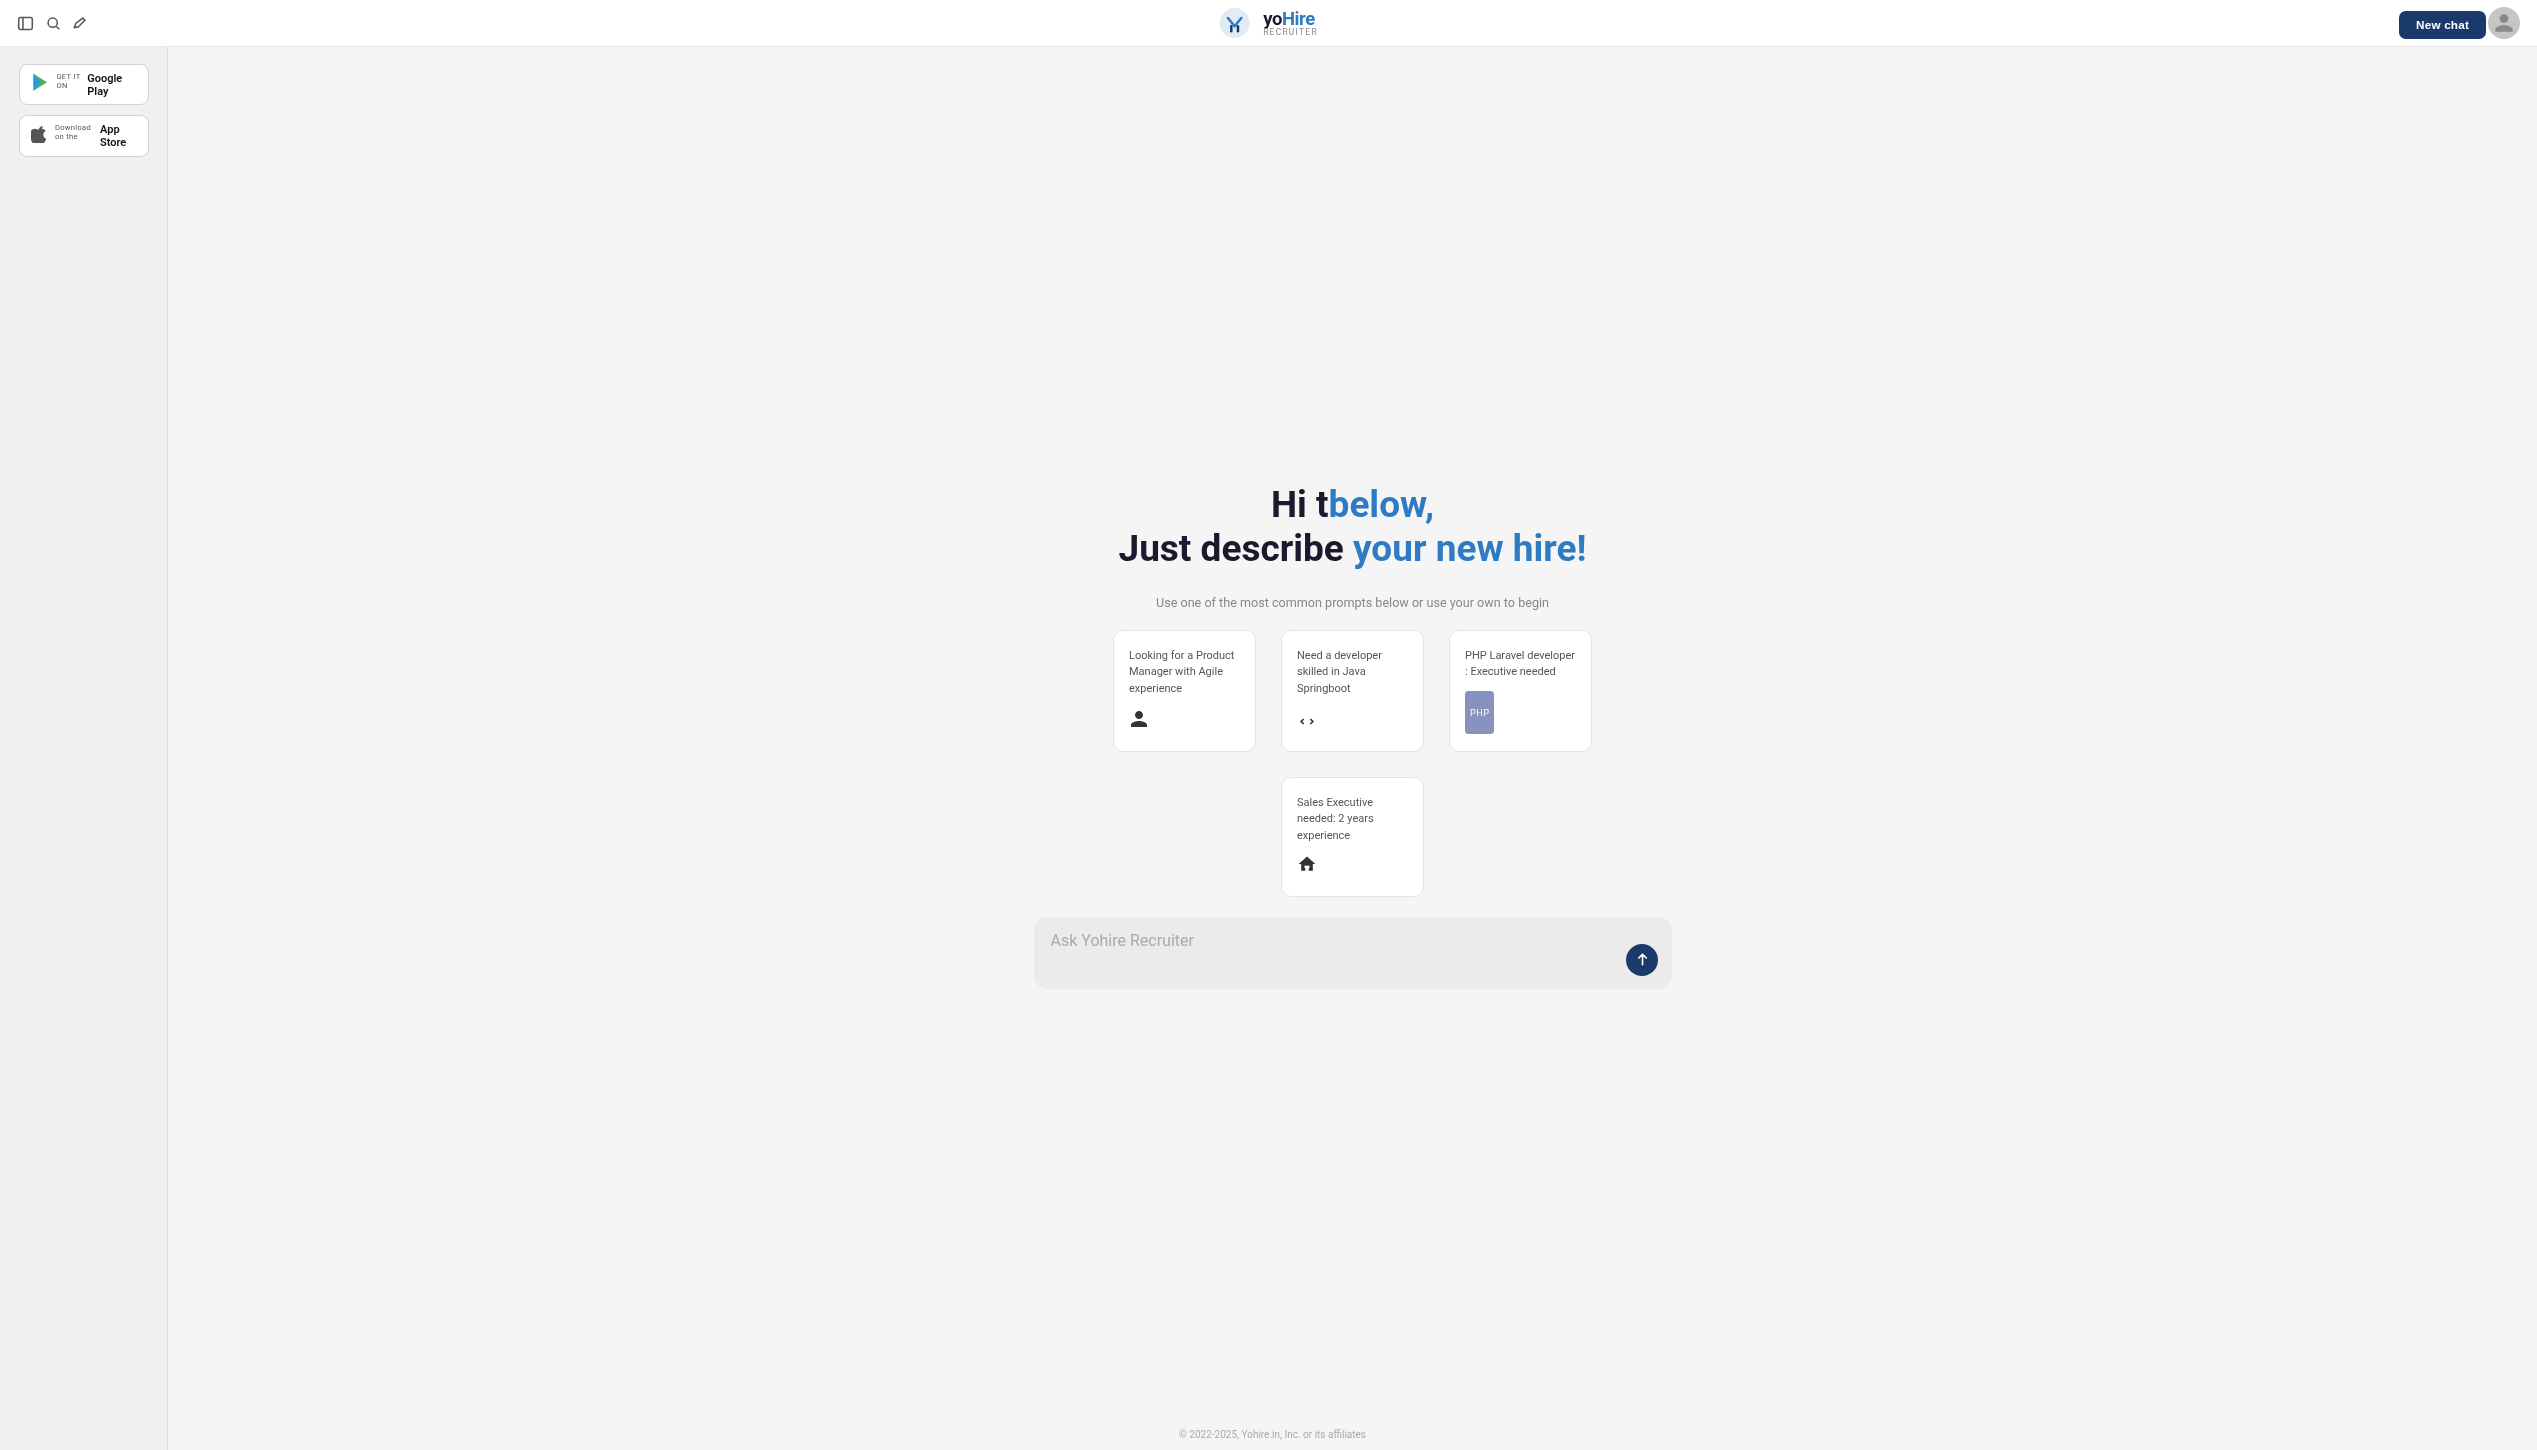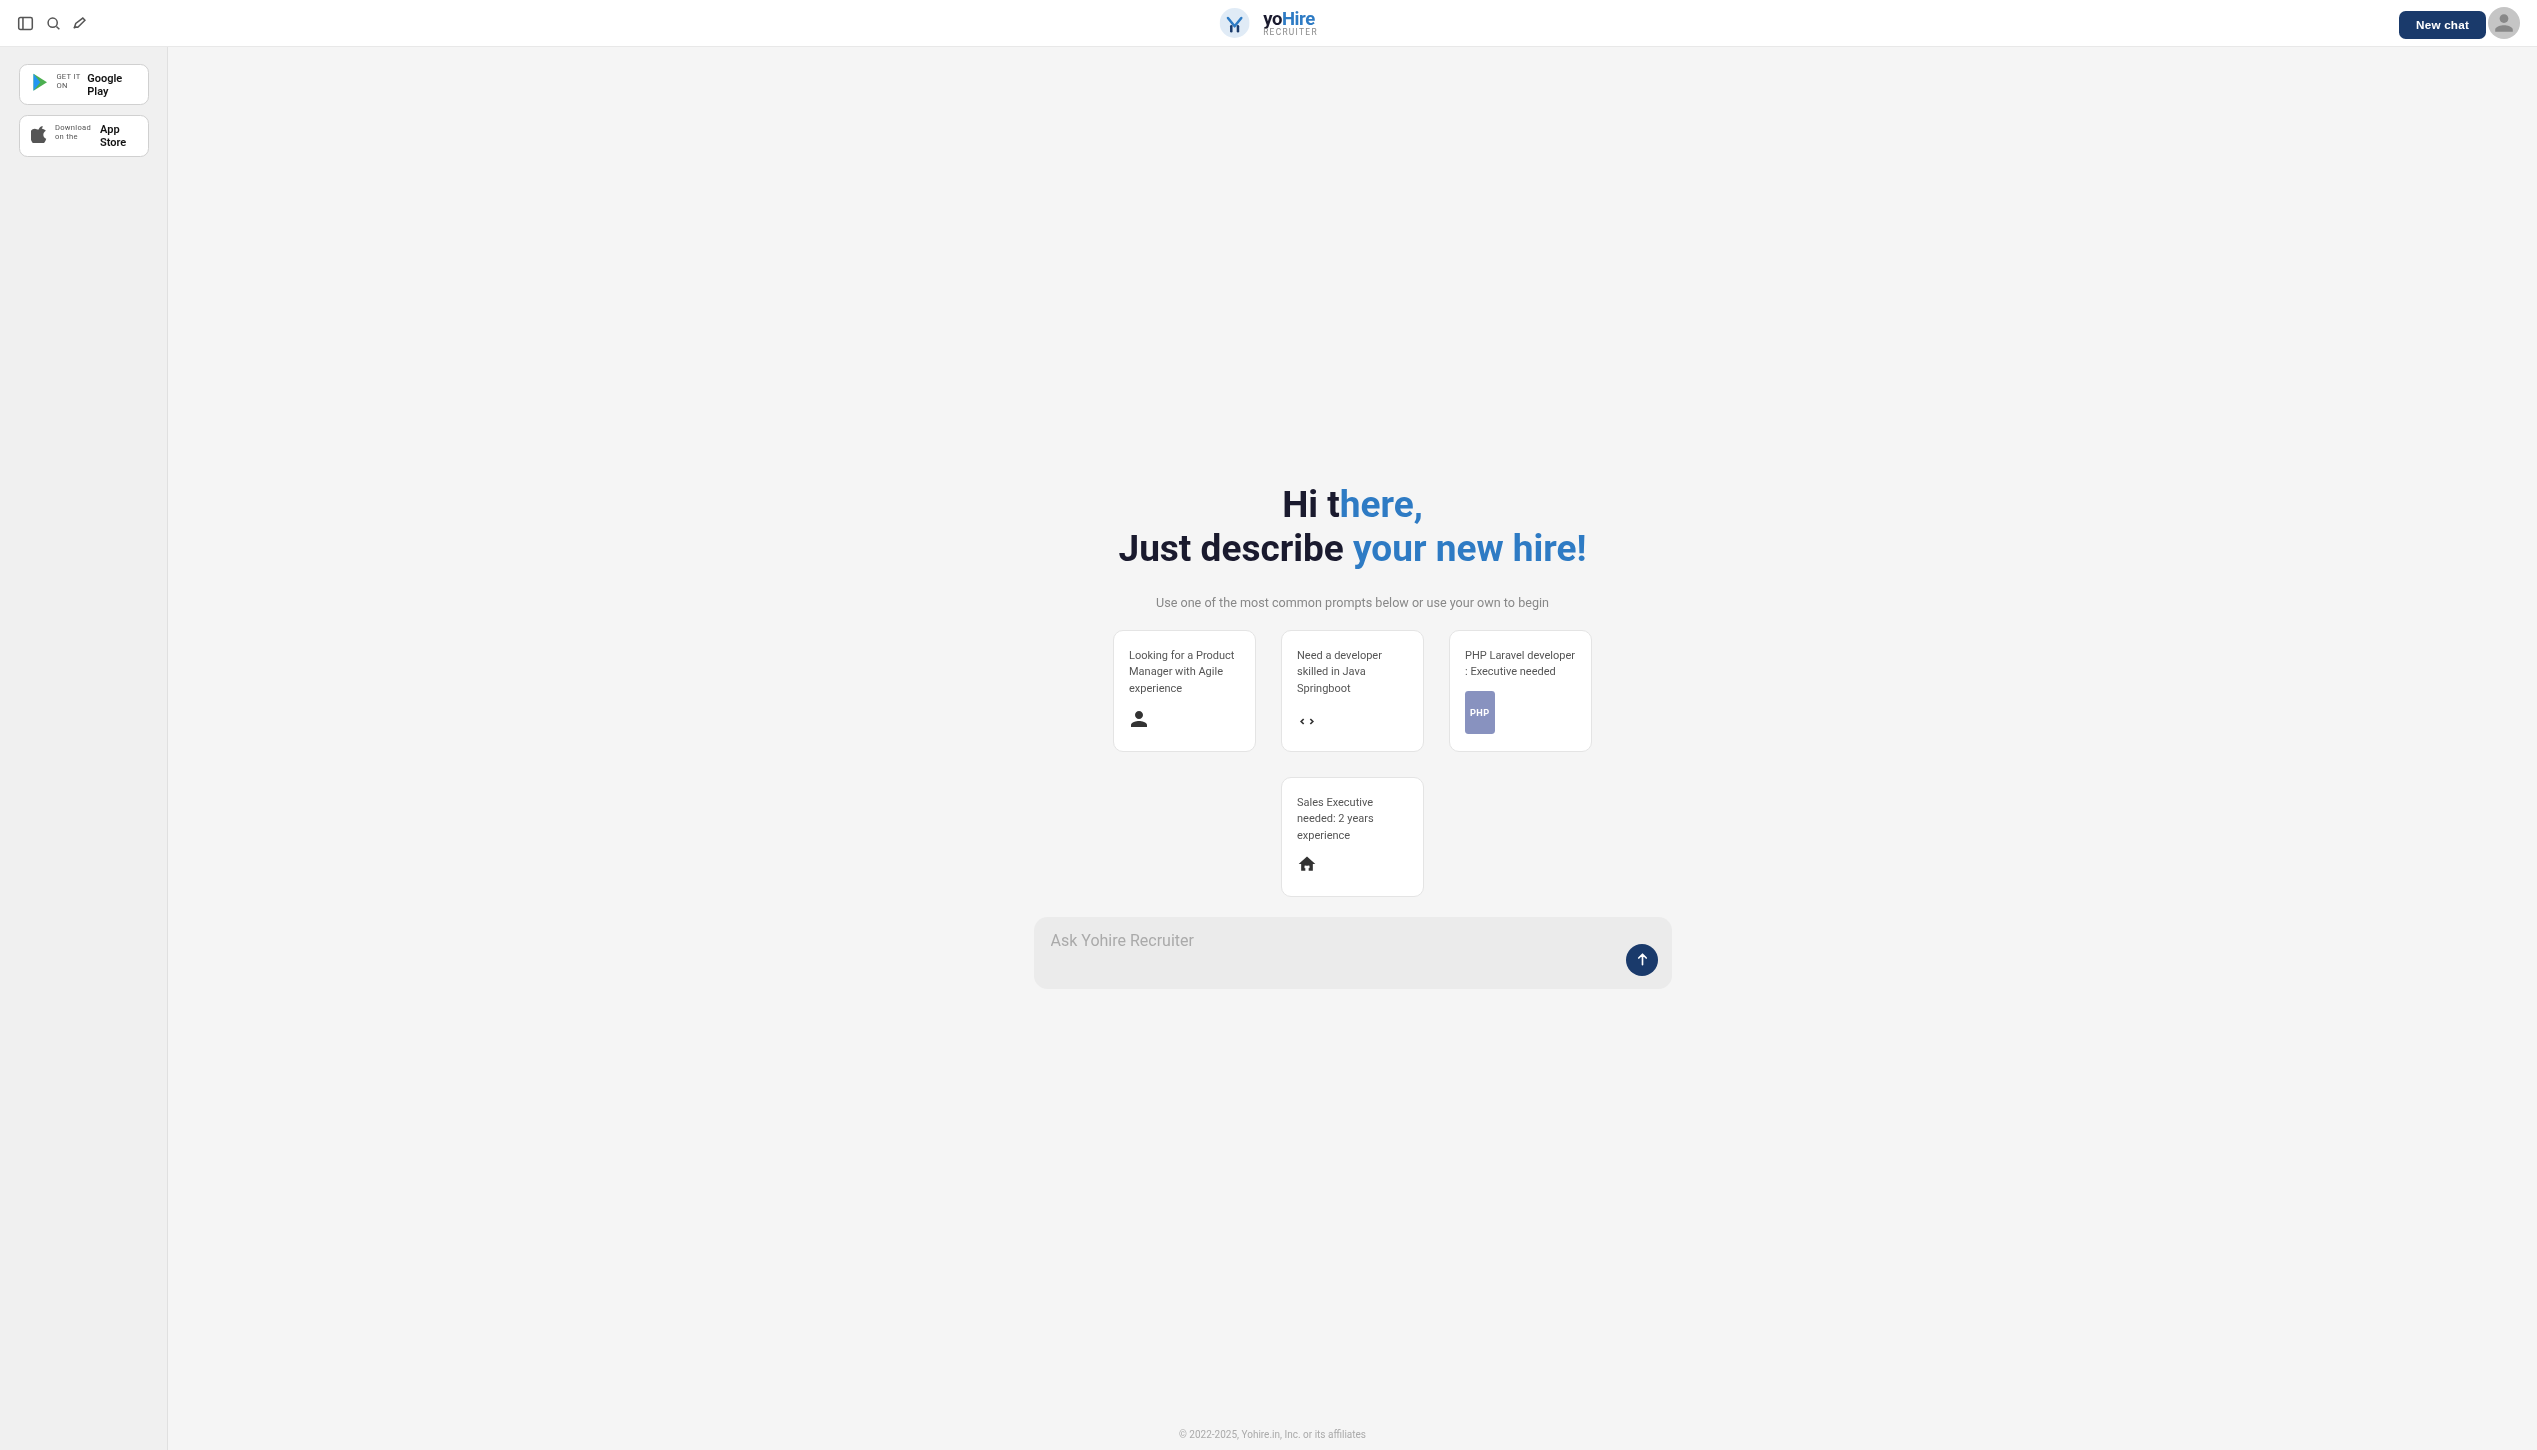--- a/index.html
+++ b/index.html
@@ -233,21 +233,21 @@
       font-size: 18.5px;
       color: #333;
       margin-top: 10px;
     }
 
     .php-badge {
       display: inline-block;
       background: #8892bf;
       color: #ffffff;
       font-size: 9.2px;
-      font-weight: 700;
+      font-weight: 400;
       border-radius: 3.4px;
       padding: 16px 5px;
       letter-spacing: 0.4px;
     }
 
     
     .input-area {
       width: 100%;
       background: #ebebeb;
       border-radius: 13.4px;
@@ -433,21 +433,21 @@
           <span class="store-badge-line2">App Store</span>
         </span>
       </div>
     </aside>
 
     <main class="main-area">
       <div class="main-inner">
 
         <div class="headline">
           <div class="headline-line1">
-            Hi t<span>here,</span>
+            Hi t<span>below,</span>
           </div>
           <div class="headline-line2">
             Just describe <span>your new hire!</span>
           </div>
         </div>
 
         <p class="subtitle">Use one of the most common prompts below or use your own to begin</p>
 
         <div class="prompt-cards">
 

